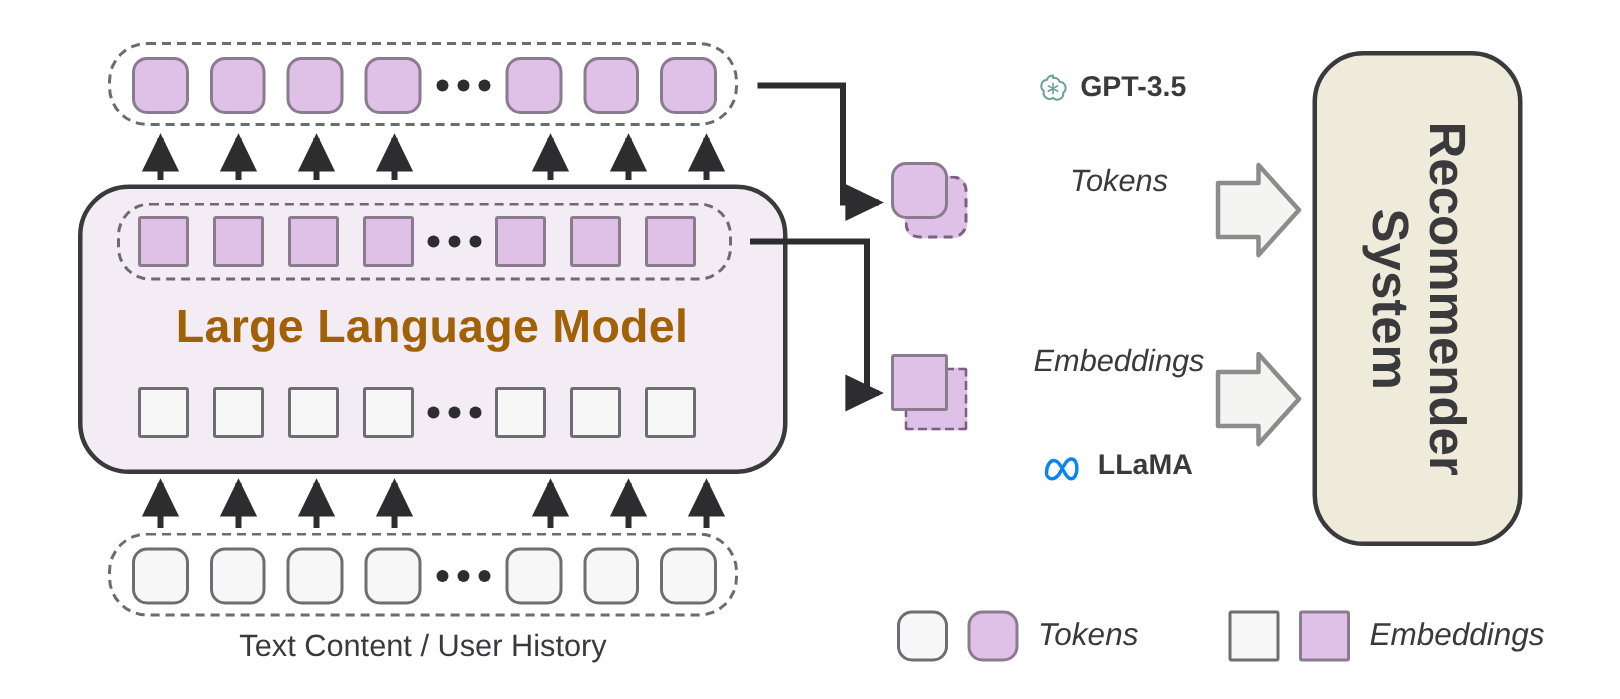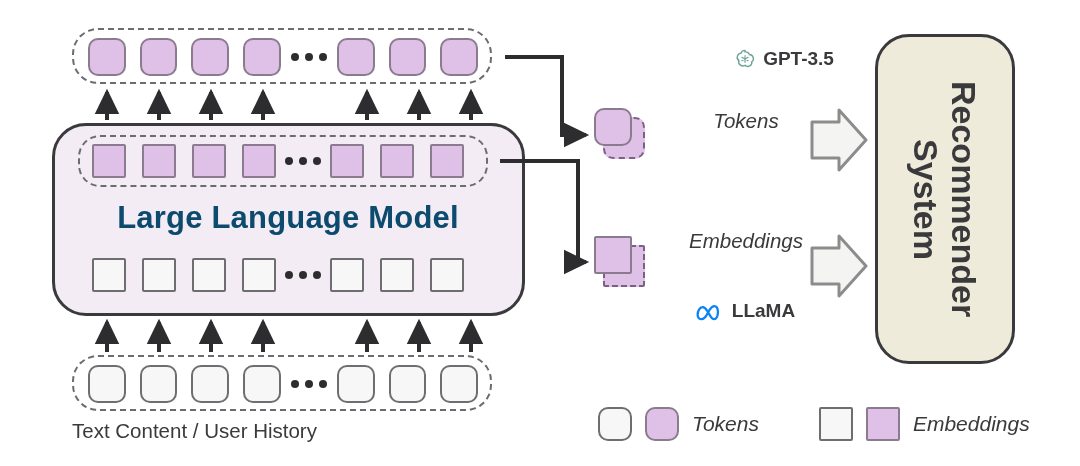--- a/index.html
+++ b/index.html
@@ -31,21 +31,21 @@
   .dots i{display:block;width:8px;height:8px;border-radius:50%;background:#2d2d30;}
 
   
   #llm-box{
     box-sizing:border-box;
     background:#f3ecf5;
     border:3px solid #3a3a3d;
     border-radius:34px;
   }
   #llm-title{
-    font-weight:bold;font-size:31px;color:#0c4a6e;
+    font-weight:bold;font-size:31px;color:#a16207;
     letter-spacing:.2px;white-space:nowrap;
   }
 
   
   #rec-box{
     box-sizing:border-box;
     background:#eeebda;
     border:3px solid #3a3a3d;
     border-radius:34px;
     display:flex;align-items:center;justify-content:center;
@@ -66,21 +66,21 @@
     font-weight:bold;font-size:19px;color:#3a3a3d;white-space:nowrap;
   }
   .brand.center{justify-content:center;}
 
   
   #legend{display:flex;align-items:center;gap:13px;}
   .legend-label{font-style:italic;font-size:21px;color:#3a3a3d;white-space:nowrap;}
   .legend-gap{width:34px;}
 
   #caption{
-    font-size:20.5px;color:#3a3a3d;white-space:nowrap;
+    font-size:20.5px;color:#3a3a3d;white-space:nowrap;text-align:center;
   }
 
   svg.ov{position:absolute;left:0;top:0;width:1080px;height:466px;pointer-events:none;}
 </style>
 </head>
 <body>
 
 <div id="canvas">
 
   <div class="abs capsule" style="left:72px;top:28px;width:420px;height:56px;"></div>
@@ -203,21 +203,21 @@
     <path d="M812,122 L839,122 L839,110 L866,140 L839,170 L839,158 L812,158 Z" fill="#f4f4f2" stroke="#8c8c8c" stroke-width="3" stroke-linejoin="round"></path>
 
     <path d="M812,248 L839,248 L839,236 L866,266 L839,296 L839,284 L812,284 Z" fill="#f4f4f2" stroke="#8c8c8c" stroke-width="3" stroke-linejoin="round"></path>
   </svg>
 
   <div class="abs" style="left:594px;top:108px;width:54px;height:54px;">
     <div class="abs" style="left:9px;top:9px;width:38px;height:38px;border:2px dashed #7b5f85;border-radius:10px;background:#dfc0e6;"></div>
     <div class="abs cell rounded purple" style="left:0;top:0;width:38px;height:38px;"></div>
   </div>
 
-  <div class="abs brand center" style="left:689px;top:48px;width:190px;">
+  <div class="abs brand center" style="left:646px;top:48px;width:190px;">
     <span style="display:inline-block;width:22px;height:22px;">
       <svg viewBox="0 0 24 24" width="22" height="22">
         <path d="M12 2.6c-2 0-3.7 1.2-4.4 3-1.9.2-3.4 1.5-3.9 3.3-.6 1.9.1 3.8 1.6 4.9-.5 1.8.1 3.8 1.7 4.9 1.5 1.1 3.5 1.1 5 .2 1.4 1.3 3.4 1.6 5.1.7 1.7-.9 2.6-2.7 2.3-4.5 1.5-1.1 2.1-3 1.6-4.8-.6-1.8-2.2-3.1-4.1-3.2-.7-1.7-2.4-2.9-4.3-2.9h-.6z" fill="none" stroke="#6ba394" stroke-width="1.5"></path>
         <path d="M12 8.2v7.6M8.6 10.1l6.8 3.9M15.4 10.1l-6.8 3.9" fill="none" stroke="#6ba394" stroke-width="1.2" stroke-linecap="round"></path>
       </svg>
     </span>
     <span>GPT-3.5</span>
   </div>
 
   <div class="abs branch-text" style="left:648px;top:108px;width:196px;">

